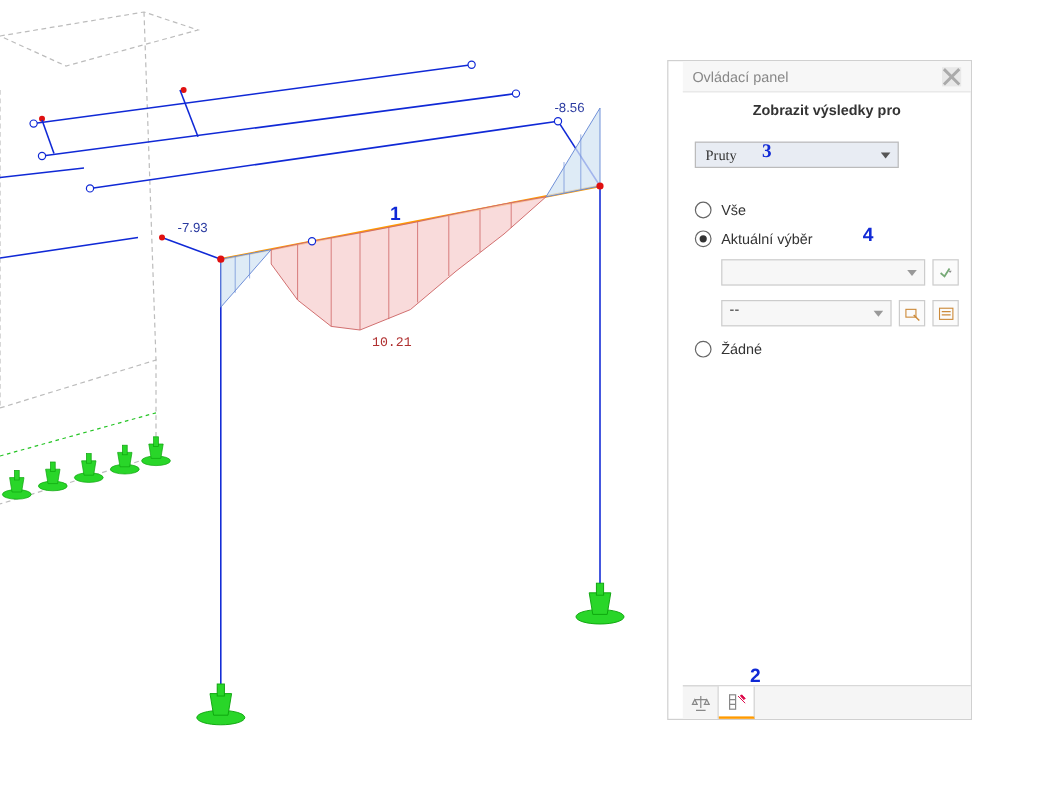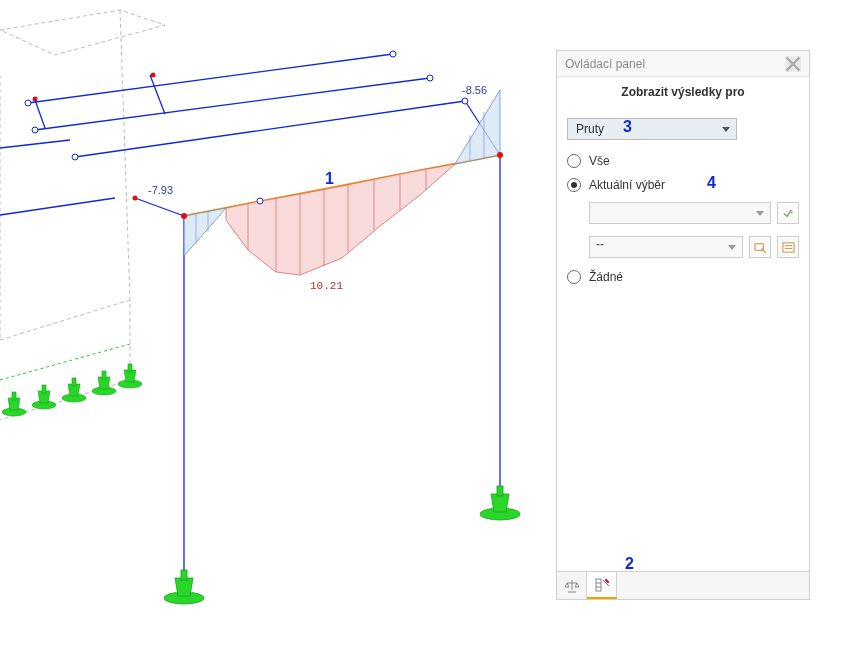--- a/index.html
+++ b/index.html
@@ -23,20 +23,21 @@
   }
   .panel {
     position: absolute;
     left: 556px; top: 50px;
     width: 254px;
     height: 550px;
     border: 1px solid #d0d0d0;
     background: #fff;
     display: flex;
     flex-direction: column;
+    padding-left: 12px;
   }
   .panel-header {
     height: 26px;
     background: #f7f7f7;
     border-bottom: 1px solid #e5e5e5;
     display: flex;
     align-items: center;
     padding: 0 8px;
     color: #888;
     justify-content: space-between;
@@ -54,21 +55,22 @@
     overflow: auto;
   }
   .section-title {
     font-weight: 600;
     color: #333;
     margin-bottom: 19px;
     text-align: center;
   }
   .select-row {
     position: relative;
-    margin-bottom: 14px;
+    margin-bottom: 28px;
+    font-family: Liberation Serif, serif;
   }
   .select {
     width: 170px;
     height: 22px;
     border: 1px solid #bbb;
     background: #e8ecf3;
     display: flex;
     align-items: center;
     padding: 0 20px 0 8px;
     position: relative;

